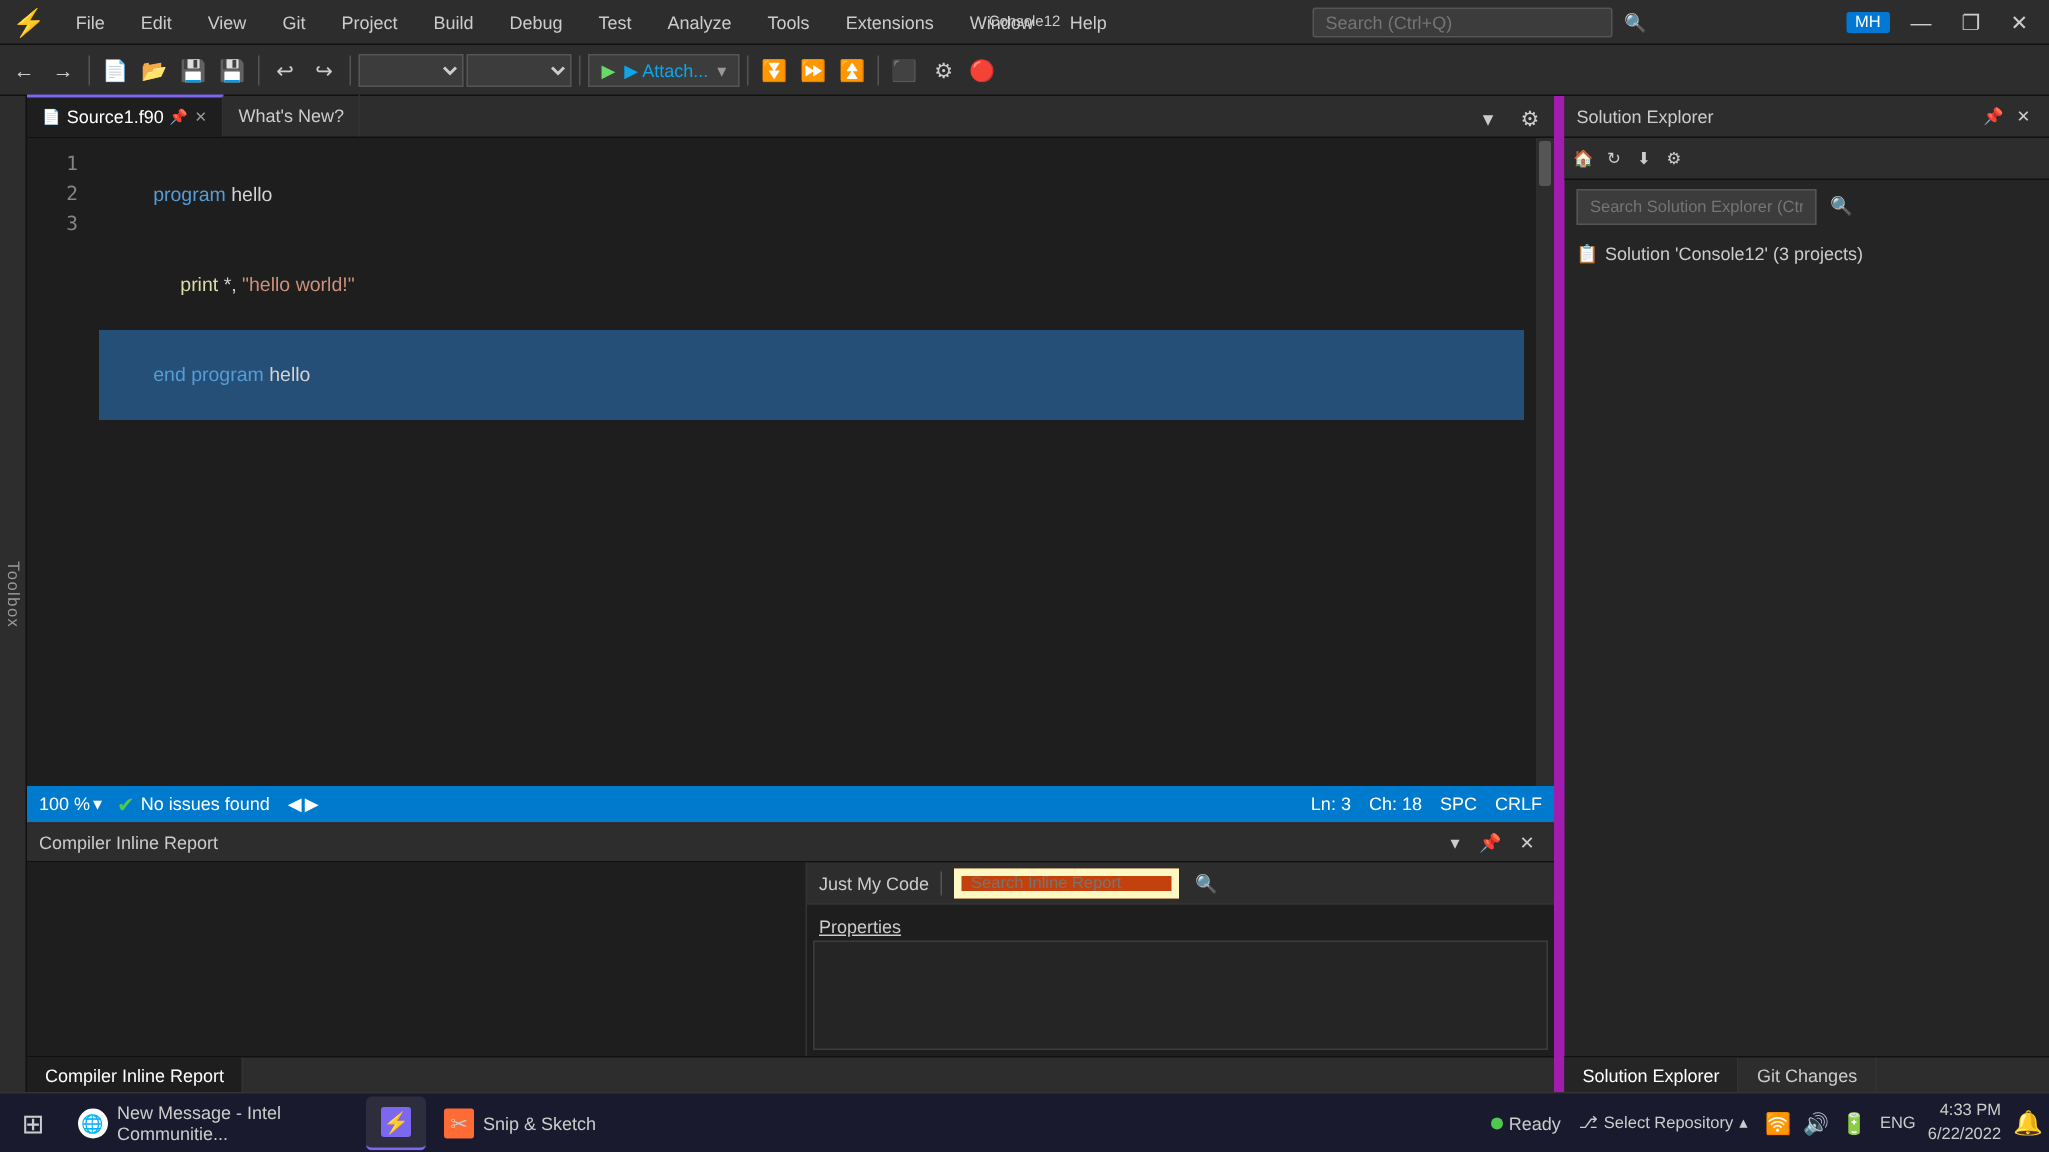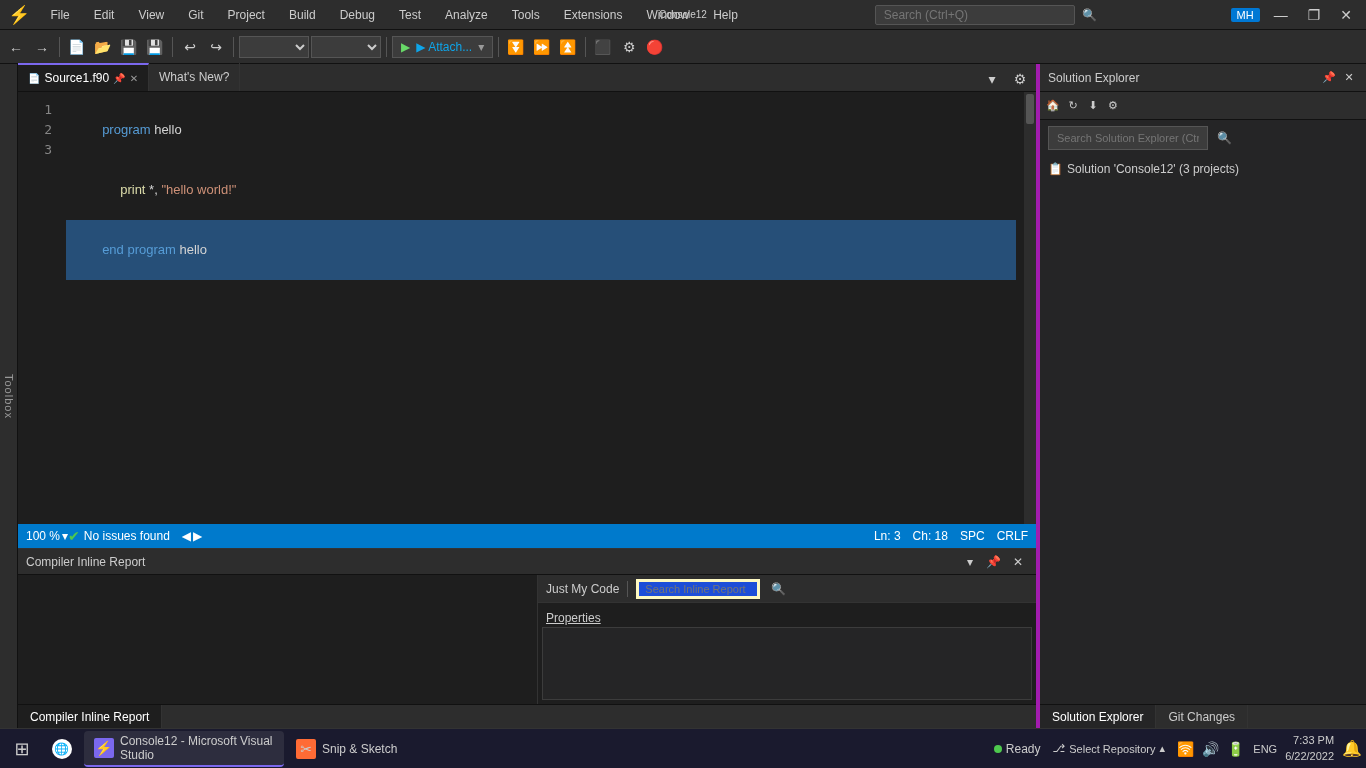--- a/index.html
+++ b/index.html
@@ -243,20 +243,21 @@
       display: flex;
       align-items: center;
       padding: 0 8px;
       gap: 12px;
       color: white;
       font-size: 12px;
     }
     #status-left {
       display: flex;
       align-items: center;
+      gap: 10px;
     }
     .status-zoom {
       display: flex;
       align-items: center;
       gap: 2px;
       cursor: pointer;
     }
     .status-issues {
       display: flex;
       align-items: center;
@@ -337,27 +338,27 @@
       gap: 8px;
       background: #2d2d2d;
       border-bottom: 1px solid #333;
     }
     .just-my-code {
       font-size: 12px;
       color: #ccc;
       cursor: pointer;
     }
     .search-inline {
-      background: #1d4ed8;
-      border: 3px solid #fef9c3;
+      background: #c2410c;
+      border: 5px solid #fef9c3;
       color: #ccc;
       padding: 2px 6px;
       font-size: 11px;
       height: 20px;
-      width: 124px;
+      width: 150px;
     }
     #properties-panel {
       margin: 4px;
       flex: 1;
       display: flex;
       flex-direction: column;
       text-decoration: underline;
     }
     #properties-label {
       font-size: 12px;
@@ -392,21 +393,21 @@
       background: #1e1e1e;
       color: white;
     }
 
     
     #right-panel {
       width: 330px;
       background: #252526;
       display: flex;
       flex-direction: column;
-      border-left: 4px solid #a21caf;
+      border-left: 7px solid #a21caf;
     }
     #solution-explorer-header {
       height: 28px;
       background: #2d2d2d;
       display: flex;
       align-items: center;
       padding: 0 8px;
       justify-content: space-between;
       border-bottom: 1px solid #111;
     }
@@ -776,25 +777,25 @@
   </div>
 
 </div>
 
 <div id="taskbar">
   <div id="taskbar-left">
     <div class="win-btn">⊞</div>
 
     <div class="taskbar-app">
       <div class="app-icon" style="background:#fff; border-radius:50%; font-size:12px;">🌐</div>
+      <span>New Message - Intel Communitie...</span>
     </div>
 
     <div class="taskbar-app active">
       <div class="app-icon" style="background:#7b68ee; border-radius:2px;">⚡</div>
-      <span>Console12 - Microsoft Visual Studio</span>
     </div>
 
     <div class="taskbar-app">
       <div class="app-icon" style="background:#ff6b35; border-radius:2px;">✂</div>
       <span>Snip &amp; Sketch</span>
     </div>
   </div>
   <div id="taskbar-right">
     <div id="ready-status">
       <span style="width:8px;height:8px;border-radius:50%;background:#4ec94e;display:inline-block;"></span>
@@ -803,18 +804,18 @@
     <div id="select-repo">
       <span>⎇</span>
       <span>Select Repository</span>
       <span>▴</span>
     </div>
     <span class="sys-icon">🛜</span>
     <span class="sys-icon">🔊</span>
     <span class="sys-icon">🔋</span>
     <span style="font-size:11px;color:#ccc;">ENG</span>
     <div id="clock">
-      <div>7:33 PM</div>
+      <div>4:33 PM</div>
       <div>6/22/2022</div>
     </div>
     <span id="notif-icon">🔔</span>
   </div>
 </div>
 
 </body></html>

